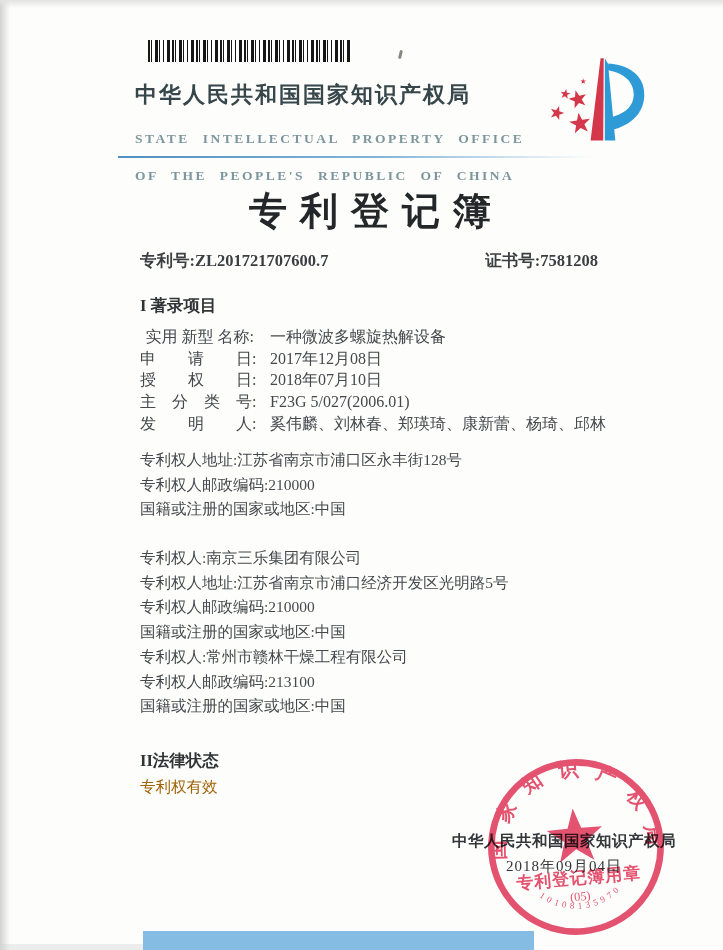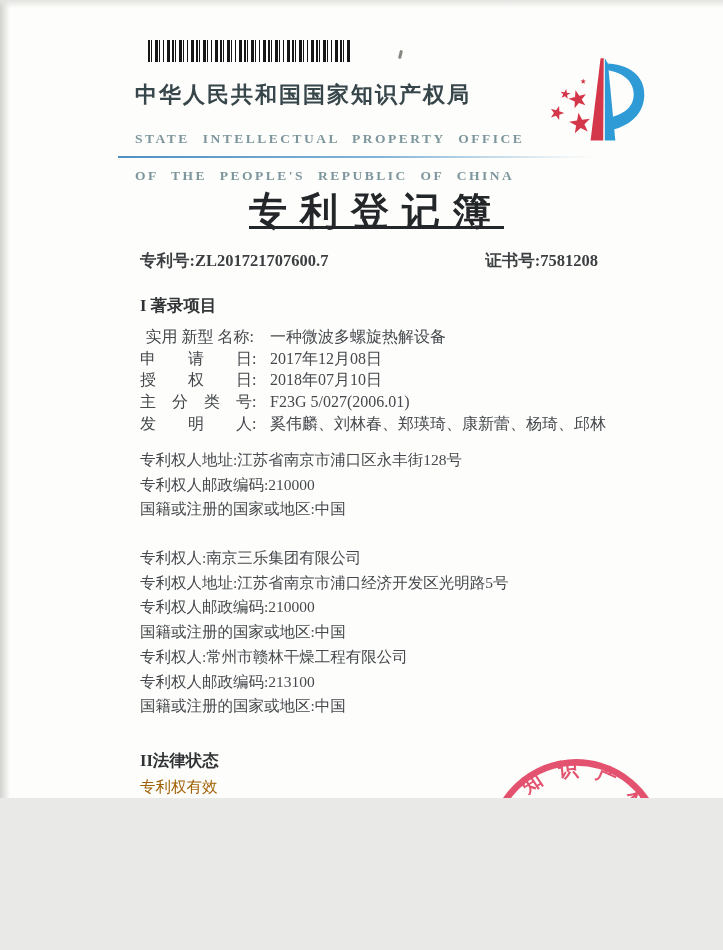--- a/index.html
+++ b/index.html
@@ -1,17 +1,17 @@
 <!DOCTYPE html>
 <html><head>
 <meta charset="utf-8">
 <style>
   html,body{margin:0;padding:0;}
   body{width:723px;height:950px;background:#e9e9e7;font-family:"Liberation Serif","DejaVu Serif",serif;}
-  .page{position:relative;width:723px;height:798px;background:#fdfdfb;overflow:hidden;}
+  .page{position:relative;width:723px;height:950px;background:#fdfdfb;overflow:hidden;}
   
   .page::before{content:"";position:absolute;left:0;top:0;bottom:0;width:10px;
     background:linear-gradient(90deg,#d2d2cf,rgba(210,210,207,0));z-index:5;pointer-events:none;}
   .page::after{content:"";position:absolute;left:0;right:0;top:0;height:8px;
     background:linear-gradient(180deg,#e3e3e0,rgba(227,227,224,0));z-index:5;pointer-events:none;}
   .speck{position:absolute;left:399px;top:50px;width:3px;height:9px;background:#6a6a62;
     transform:rotate(14deg);border-radius:2px;opacity:.8;}
   
   .barcode{position:absolute;left:148px;top:40px;width:202px;height:22px;
     background:repeating-linear-gradient(90deg,
@@ -19,21 +19,21 @@
       #161616 7px 10px,#fff 10px 11px,#161616 11px 12px,#fff 12px 15px,
       #161616 15px 16px,#fff 16px 19px,#161616 19px 22px,#fff 22px 24px);}
   
   .hdr{position:absolute;left:135px;top:80px;}
   .hdr-cn{font-size:22px;font-weight:700;color:#37464a;letter-spacing:2px;}
   .hdr-en{font-size:13.5px;color:#7d969d;letter-spacing:2.5px;word-spacing:7px;margin-top:21px;font-weight:700;}
   .rule{position:absolute;left:118px;top:156px;width:474px;height:2px;
     background:linear-gradient(90deg,#4f90c2,#82b4d8 55%,rgba(130,180,216,0));}
   
   .title{position:absolute;left:0;right:0;top:186px;text-align:center;padding-left:30px;
-    font-size:38px;font-weight:700;color:#24272a;letter-spacing:13px;text-decoration:underline;}
+    font-size:38px;font-weight:700;color:#24272a;letter-spacing:13px;}
   
   .pnrow{position:absolute;left:140px;top:250px;width:458px;display:flex;
     justify-content:space-between;font-size:16.5px;color:#3c3f42;font-weight:600;}
   
   .s1h{position:absolute;left:140px;top:295px;font-size:16.5px;font-weight:700;color:#303335;}
   .fields{position:absolute;left:140px;top:326px;font-size:16px;color:#45484c;}
   .frow{height:21.7px;line-height:21.7px;white-space:nowrap;}
   .flabel{display:inline-block;width:114px;text-align:right;}
   .fvalue{margin-left:16px;}
   .holder{position:absolute;left:140px;font-size:15.5px;color:#45484c;line-height:24.5px;}

